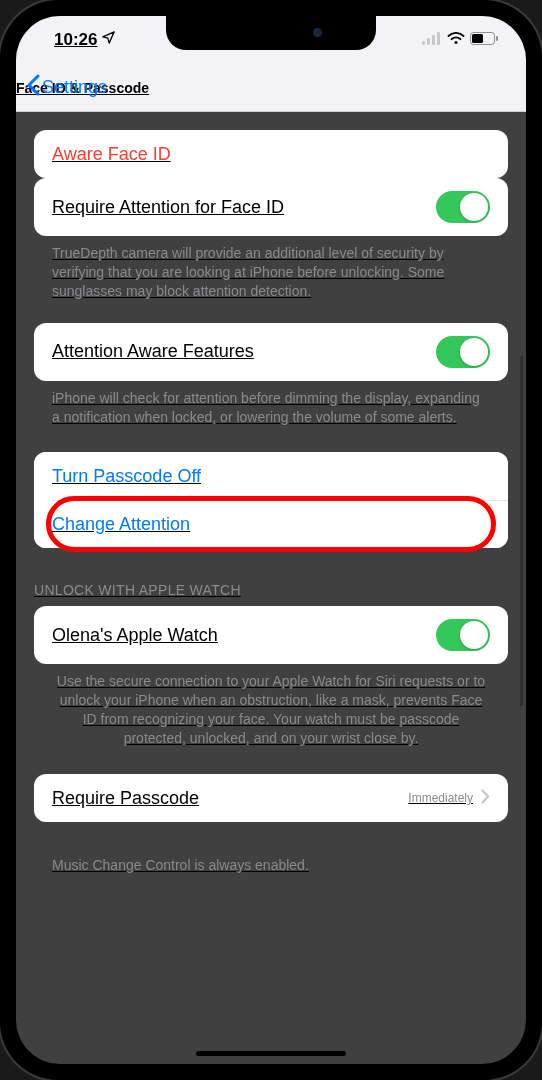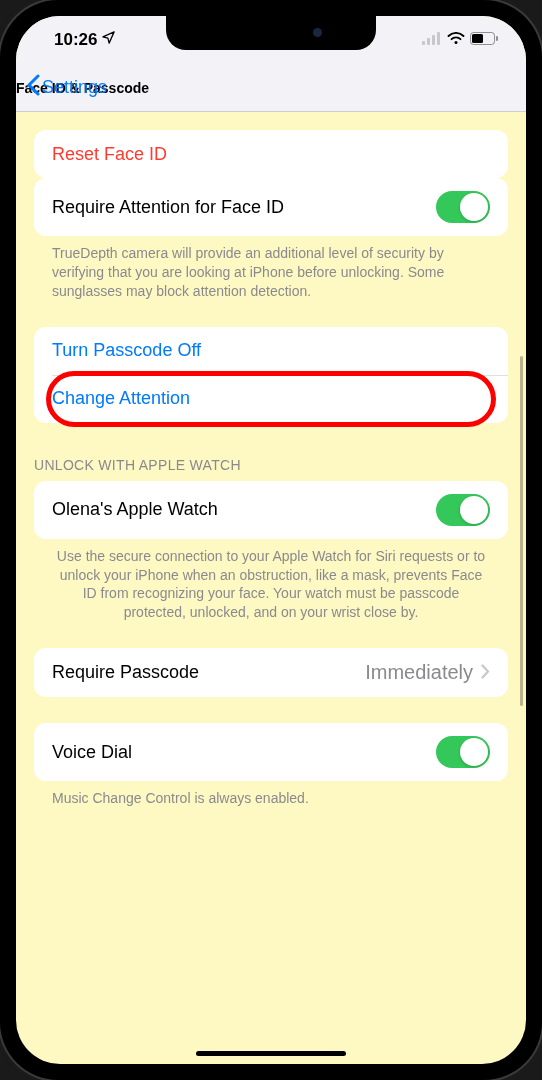--- a/index.html
+++ b/index.html
@@ -21,24 +21,25 @@
       height: 1080px;
       background: #000;
       border-radius: 58px;
       padding: 16px;
       position: relative;
       box-shadow: 0 0 0 2px #3a3a3a, 0 0 0 6px #1a1a1a;
     }
     .screen {
       width: 100%;
       height: 100%;
-      background: #fef9c3;
+      background: #404040;
       border-radius: 44px;
       overflow: hidden;
       position: relative;
+      text-decoration: underline;
     }
     .notch {
       position: absolute;
       top: 0;
       left: 50%;
       transform: translateX(-50%);
       width: 210px;
       height: 34px;
       background: #000;
       border-radius: 0 0 20px 20px;
@@ -167,21 +168,21 @@
       border-radius: 50%;
       top: 2px;
       right: 2px;
       box-shadow: 0 1px 3px rgba(0,0,0,0.2);
     }
     .cell-right {
       display: flex;
       align-items: center;
       gap: 8px;
       color: #8a8a8e;
-      font-size: 20px;
+      font-size: 12px;
     }
     .highlight-ring {
       position: absolute;
       border: 5px solid #ff0000;
       border-radius: 28px;
       pointer-events: none;
       z-index: 50;
       left: 12px;
       right: 12px;
       top: -4px;
@@ -265,35 +266,44 @@
       </div>
       <div class="nav-title">Face ID &amp; Passcode</div>
     </div>
 
     <div class="content">
       <div class="scroll-indicator"></div>
 
       <div class="section-group">
         <div class="cell-group">
           <div class="cell">
-            <span class="cell-label destructive">Reset Face ID</span>
+            <span class="cell-label destructive">Aware Face ID</span>
           </div>
         </div>
       </div>
 
       <div class="section-group" style="margin-top:0;">
         <div class="cell-group">
           <div class="cell">
             <span class="cell-label">Require Attention for Face ID</span>
             <div class="toggle"></div>
           </div>
         </div>
         <div class="section-footer">TrueDepth camera will provide an additional level of security by verifying that you are looking at iPhone before unlocking. Some sunglasses may block attention detection.</div>
       </div>
 
+      <div class="section-group" style="margin-top:22px;">
+        <div class="cell-group">
+          <div class="cell">
+            <span class="cell-label">Attention Aware Features</span>
+            <div class="toggle"></div>
+          </div>
+        </div>
+        <div class="section-footer">iPhone will check for attention before dimming the display, expanding a notification when locked, or lowering the volume of some alerts.</div>
+      </div>
 
       <div class="section-group" style="margin-top:26px;">
         <div class="cell-group" style="overflow:visible;">
           <div class="cell" style="border-radius:12px 12px 0 0;background:#fff;">
             <span class="cell-label link">Turn Passcode Off</span>
           </div>
           <div class="change-passcode-wrapper">
             <div class="cell sep" style="border-radius:0 0 12px 12px;background:#fff;">
               <span class="cell-label link">Change Attention</span>
             </div>
@@ -323,25 +333,19 @@
                 <svg width="9" height="15" viewBox="0 0 9 15">
                     <path d="M1.5 1.5 L7 7.5 L1.5 13.5" fill="none" stroke="#c7c7cc" stroke-width="2.2" stroke-linecap="round" stroke-linejoin="round"></path>
                   </svg>
               </span>
             </div>
           </div>
         </div>
       </div>
 
       <div class="section-group" style="margin-top:26px;">
-        <div class="cell-group">
-          <div class="cell">
-            <span class="cell-label">Voice Dial</span>
-            <div class="toggle"></div>
-          </div>
-        </div>
         <div class="section-footer">Music Change Control is always enabled.</div>
       </div>
     </div>
 
     <div class="home-indicator"></div>
   </div>
 </div>
 
 </body></html>

